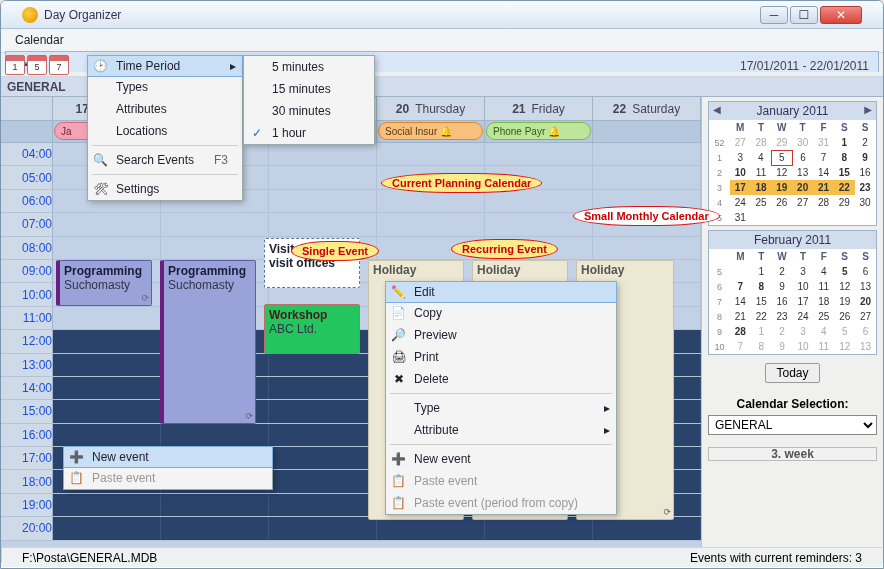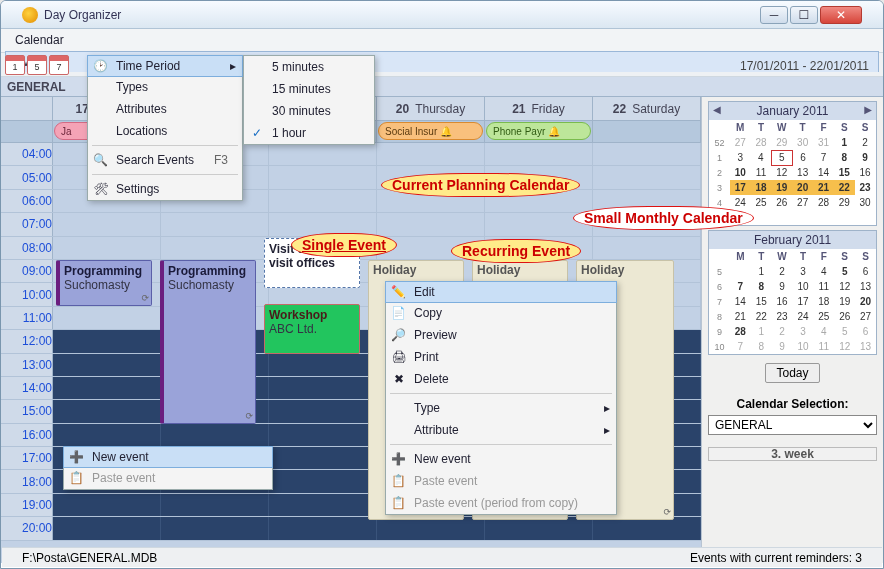--- a/index.html
+++ b/index.html
@@ -55,23 +55,23 @@
 .event.programming1{left:55px;width:96px;top:117px;height:46px;background:#9aa3d9;border:1px solid #5a5fa8;border-left:4px solid #6b1e7f;color:#1a1a3a;}
 .event.programming2{left:159px;width:96px;top:117px;height:164px;background:#9aa3d9;border:1px solid #5a5fa8;border-left:4px solid #6b1e7f;color:#1a1a3a;}
 .event.visit{left:263px;width:96px;top:95px;height:50px;background:#fff;border:1px dashed #5577aa;color:#223;}
 .event.workshop{left:263px;width:96px;top:161px;height:50px;background:#22c55e;border:1px solid #c46a68;color:#4a1a1a;}
 .event.hol{top:117px;height:260px;background:#ece8d3;border:1px solid #c7c2a8;color:#555;padding-top:2px;}
 .event.hol1{left:367px;width:96px;}
 .event.hol2{left:471px;width:96px;}
 .event.hol3{left:575px;width:98px;}
 .recur{position:absolute;right:2px;bottom:2px;font-size:9px;color:#666;}
 
-.callout{position:absolute;background:#ffeb8a;border:1.5px solid #d11;border-radius:50%/60%;padding:3px 10px;color:#c00;font-size:14px;font-weight:bold;white-space:nowrap;}
+.callout{position:absolute;background:#ffeb8a;border:1.5px solid #d11;border-radius:50%/60%;padding:3px 10px;color:#c00;font-size:11px;font-weight:bold;white-space:nowrap;}
 .callout.cp{left:380px;top:172px;}
-.callout.se{left:290px;top:232px;text-decoration:underline;}
+.callout.se{left:290px;top:240px;}
 .callout.re{left:450px;top:238px;}
 .callout.sm{left:572px;top:205px;background:#fff;}
 
 .menu-popup{position:absolute;background:#f4f4f4;border:1px solid #9aa;box-shadow:2px 2px 6px rgba(0,0,0,.25);}
 .menu-popup .row-m{height:22px;display:flex;align-items:center;padding:0 22px 0 28px;white-space:nowrap;position:relative;color:#223;}
 .menu-popup .row-m.hl{background:#c9dff6;border:1px solid #7daedd;margin:-1px;}
 .menu-popup .sep{height:1px;background:#ccc;margin:3px 4px;}
 .menu-popup .arr{position:absolute;right:6px;}
 .menu-popup .ico{position:absolute;left:5px;width:16px;height:16px;display:flex;align-items:center;justify-content:center;}
 .menu-popup .chk{position:absolute;left:8px;color:#1a6fc4;}

